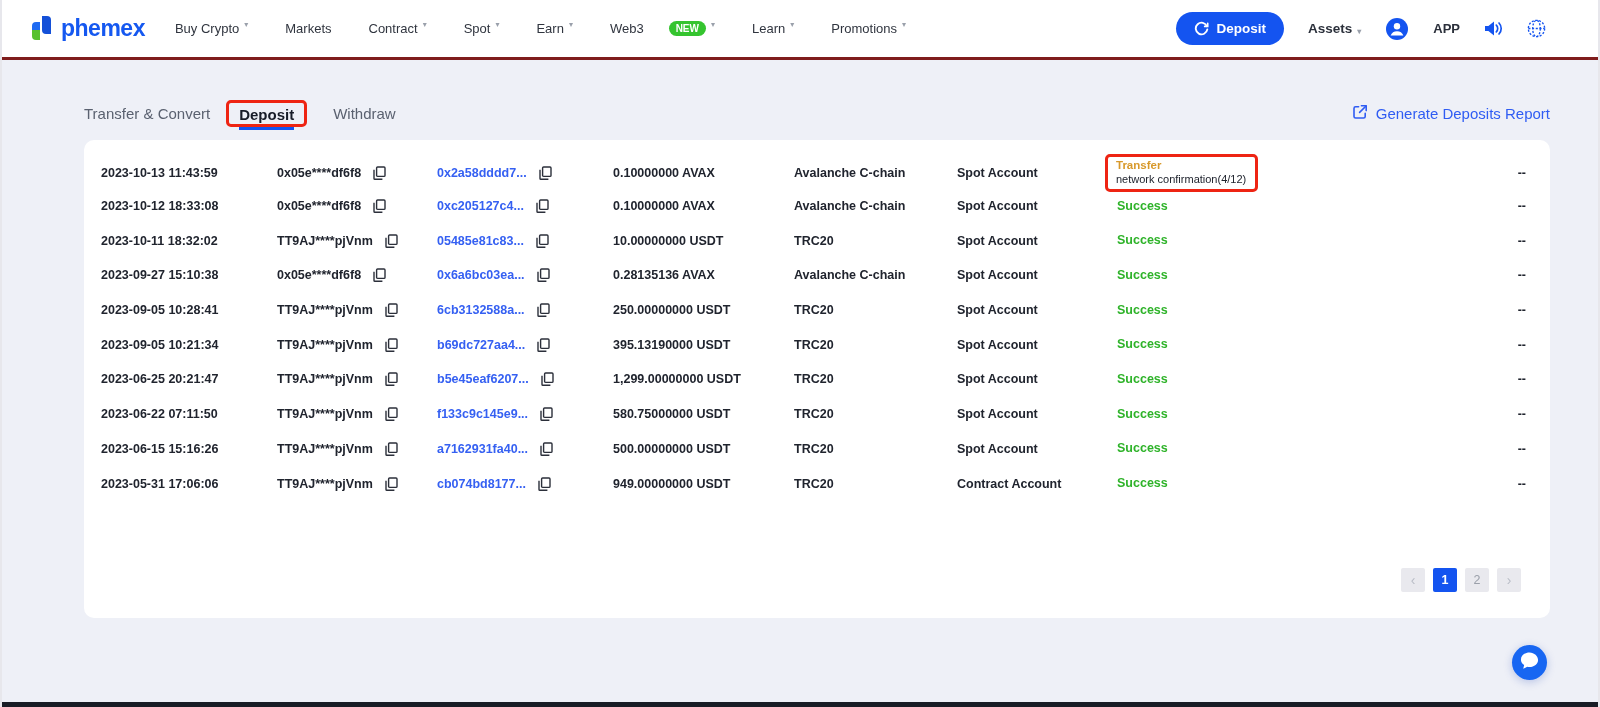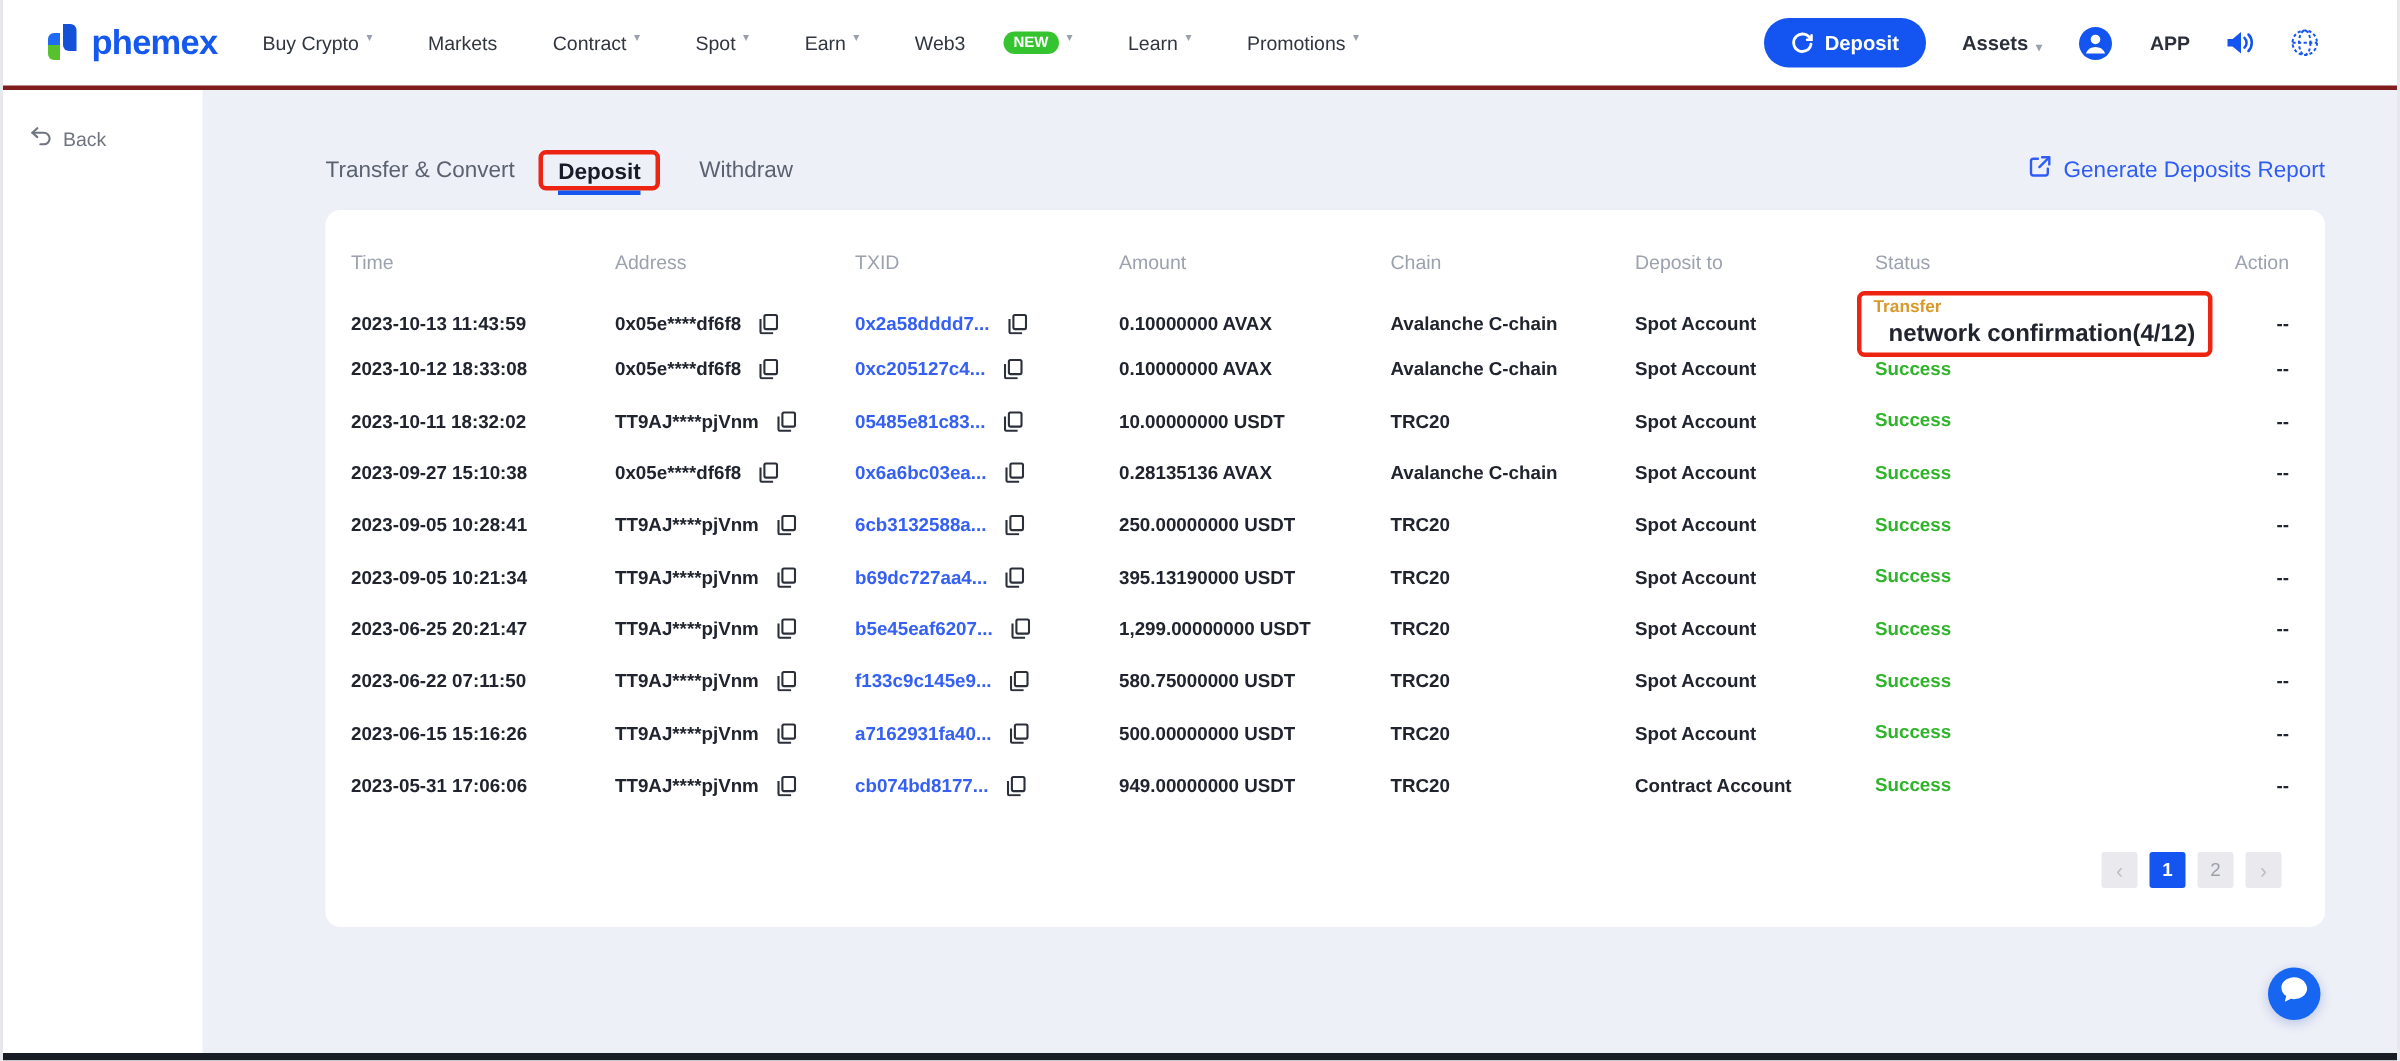--- a/index.html
+++ b/index.html
@@ -74,21 +74,21 @@
   .thead{height:40px;color:#9ba1ad;font-size:13px;font-weight:400;}
   .cell{font-size:12.5px;font-weight:700;color:#20242e;white-space:nowrap;}
   .cell-with-icon{display:flex;gap:12px;}
   .txid{color:#3560f2;cursor:pointer;}
   .copy-icon{display:flex;align-items:center;cursor:pointer;flex-shrink:0;}
   .col-action,.cell-action{text-align:right;padding-right:8px;}
   .status-wrap{line-height:1.2;}
   .status-main{font-size:12.5px;font-weight:700;}
   .status-wrap.success .status-main{color:var(--success);}
   .status-wrap.pending .status-main{color:var(--pending);font-size:11.5px;}
-  .status-sub{font-size:16px;font-weight:700;color:#20242e;margin-left:10px;}
+  .status-sub{font-size:11px;font-weight:400;color:#20242e;}
   .status-wrap.annotated{
     border:3px solid var(--annotation);border-radius:5px;
     padding:2px 9px 3px 8px;margin-left:-12px;width:max-content;background:transparent;
   }
   
   .pagination{position:absolute;right:29px;bottom:26px;display:flex;gap:8px;}
   .pg{
     width:24px;height:24px;display:flex;align-items:center;justify-content:center;
     background:#e9e9ee;color:#9ba0aa;font-size:12.5px;border-radius:2px;cursor:pointer;user-select:none;
   }
@@ -182,31 +182,20 @@
       <svg width="19" height="19" viewBox="0 0 20 20" fill="none" stroke="#1454f0" stroke-width="1.4" stroke-dasharray="2.2 1.7">
         <circle cx="10" cy="10" r="8.6"></circle>
         <ellipse cx="10" cy="10" rx="4" ry="8.6"></ellipse>
         <path d="M1.4 10h17.2"></path>
       </svg>
     </span>
   </div>
 </header>
 
 <div class="page-body">
-  <aside class="sidebar">
-    <div class="back">
-      <span>
-        <svg width="15" height="13" viewBox="0 0 16 14" fill="none" stroke="#6f7480" stroke-width="1.5" stroke-linecap="round" stroke-linejoin="round">
-          <path d="M5.2 1.6 1.6 4.8l3.6 3.2"></path>
-          <path d="M1.6 4.8h8.2a4.2 4.2 0 0 1 0 8.4H7.4"></path>
-        </svg>
-      </span>
-      <span>Back</span>
-    </div>
-  </aside>
 
   <main class="main">
 
     <div class="tabs-row">
       <span class="tab">Transfer &amp; Convert</span>
       <span class="tab-annotated">
         <span class="tab">Deposit</span>
       </span>
       <span class="tab" style="margin-left:12px;">Withdraw</span>
 
@@ -217,30 +206,20 @@
             <path d="M6.6 2.8H3.6A1.6 1.6 0 0 0 2 4.4v8A1.6 1.6 0 0 0 3.6 14h8a1.6 1.6 0 0 0 1.6-1.6V9.4"></path>
             <path d="M9.4 1.8h4.8v4.8"></path>
             <path d="M14 2 7.6 8.4"></path>
           </svg>
         </span>
         <span>Generate Deposits Report</span>
       </span>
     </div>
 
     <section class="card">
-      <div class="trow thead">
-        <div>Time</div>
-        <div>Address</div>
-        <div>TXID</div>
-        <div>Amount</div>
-        <div>Chain</div>
-        <div>Deposit to</div>
-        <div>Status</div>
-        <div class="col-action">Action</div>
-      </div>
 
       <div id="table-body">
         <div class="trow">
           <div class="cell">2023-10-13 11:43:59</div>
           <div class="cell cell-with-icon">
             <span>0x05e****df6f8</span>
             <span class="copy-icon">
               <svg width="13" height="14" viewBox="0 0 13 14" fill="none" stroke="#2b2f3a" stroke-width="1.4" stroke-linejoin="round">
                 <rect x="3.6" y="1" width="8.4" height="9.4" rx="1"></rect>
                 <path d="M9.4 13.2H1.8a.8.8 0 0 1-.8-.8V3.7"></path>

